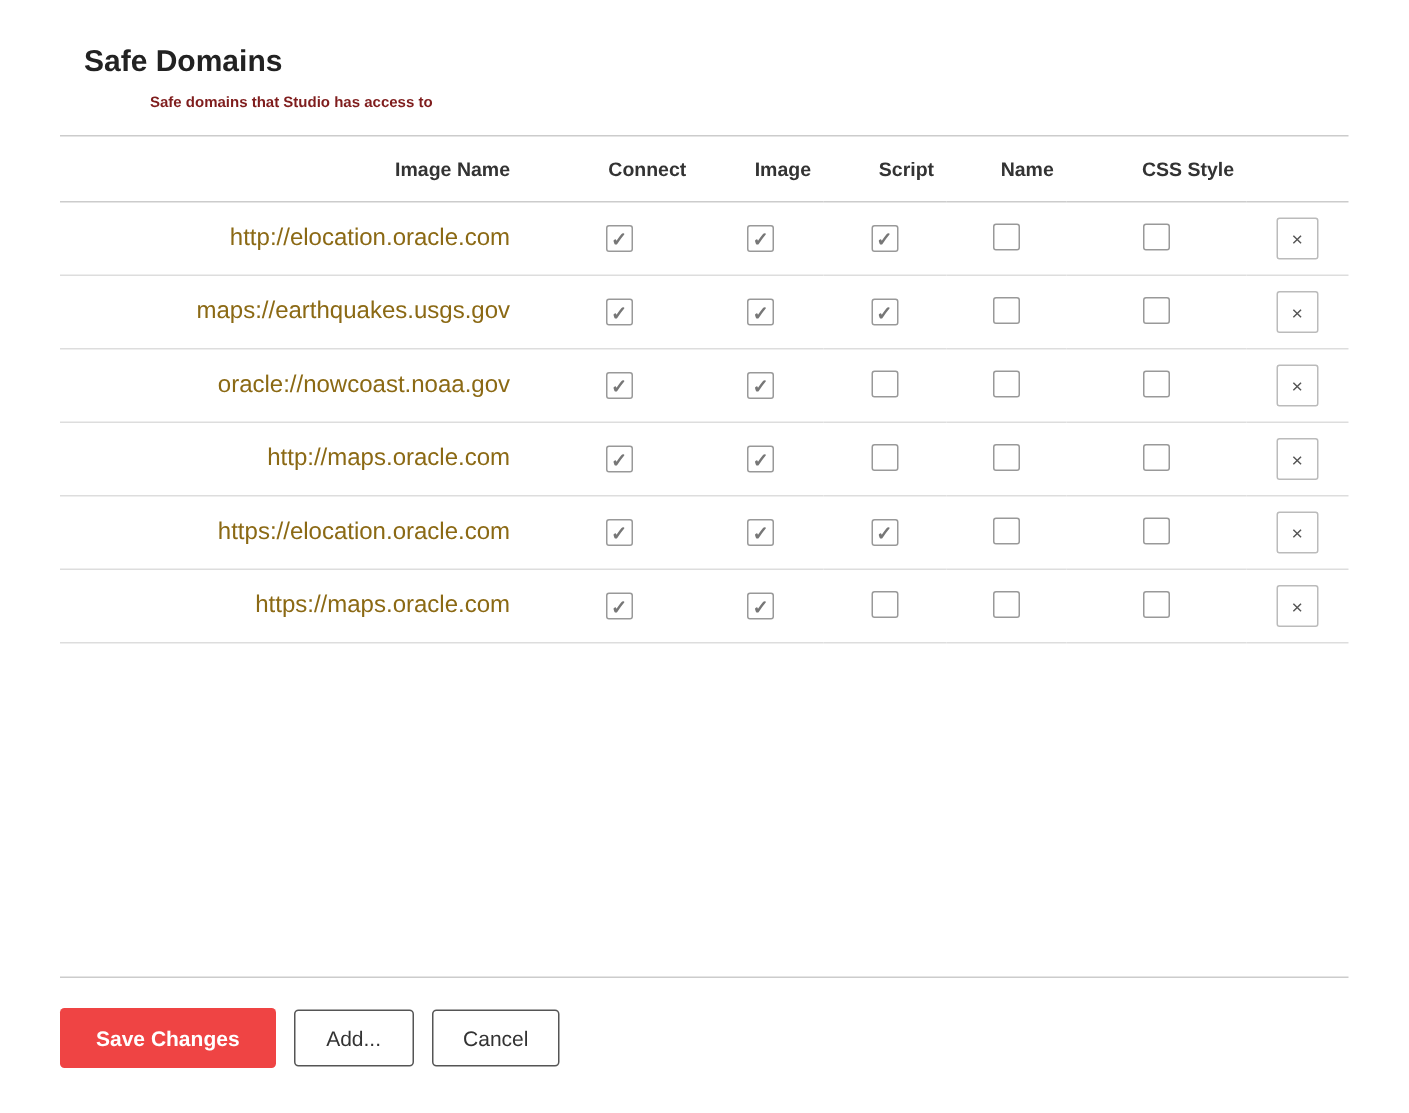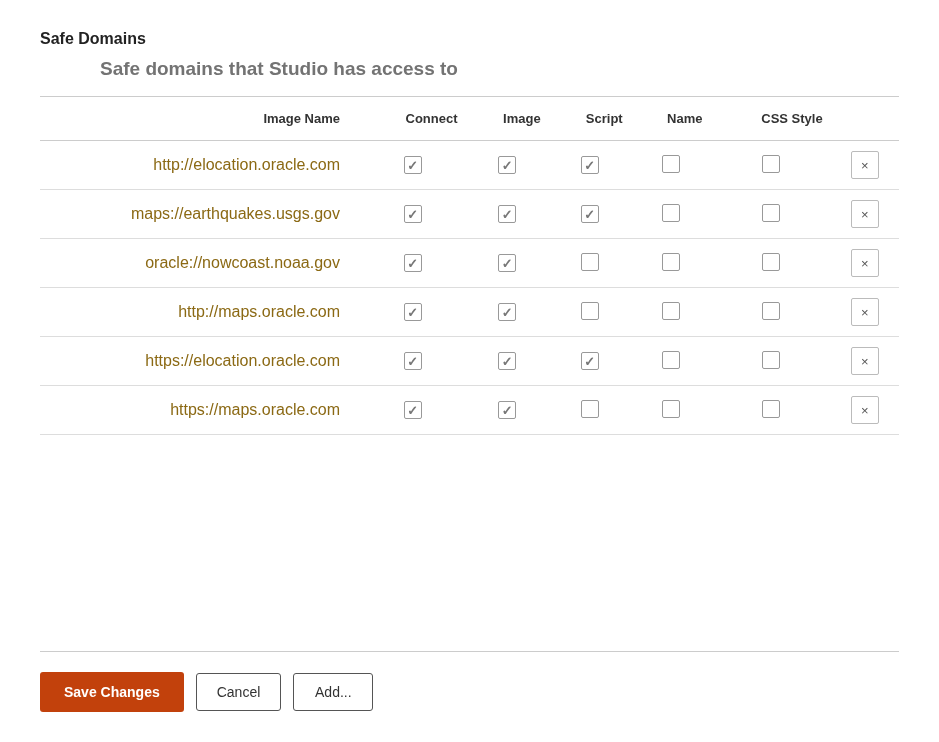--- a/index.html
+++ b/index.html
@@ -17,30 +17,31 @@
     }
 
     .page-container {
       padding: 30px 40px 30px 40px;
       display: flex;
       flex-direction: column;
       min-height: 742px;
     }
 
     .page-title {
-      font-size: 16px;
+      font-size: 20px;
       font-weight: bold;
       color: #222;
       margin-bottom: 10px;
+      margin-left: 16px;
     }
 
     .page-subtitle {
-      font-size: 19px;
-      font-weight: bold;
-      color: #737373;
+      font-size: 10px;
+      font-weight: bold;
+      color: #7f1d1d;
       margin-bottom: 16px;
       padding-left: 60px;
     }
 
     .table-container {
       flex: 1;
       border-top: 1px solid #ccc;
     }
 
     table {
@@ -127,21 +128,21 @@
     .footer-bar {
       border-top: 1px solid #ccc;
       padding-top: 20px;
       margin-top: auto;
       display: flex;
       gap: 12px;
       align-items: center;
     }
 
     .btn-save {
-      background: #c2410c;
+      background: #ef4444;
       color: #fff;
       border: none;
       padding: 12px 24px;
       font-size: 14px;
       font-weight: bold;
       cursor: pointer;
       border-radius: 3px;
       min-width: 130px;
     }
 
@@ -236,16 +237,16 @@
             <td><button class="delete-btn">×</button></td>
           </tr>
         </tbody>
     </table>
   </div>
 
   <div class="spacer"></div>
 
   <div class="footer-bar">
     <button class="btn-save">Save Changes</button>
+    <button class="btn-outline">Add...</button>
     <button class="btn-outline">Cancel</button>
-    <button class="btn-outline">Add...</button>
   </div>
 </div>
 
 </body></html>

